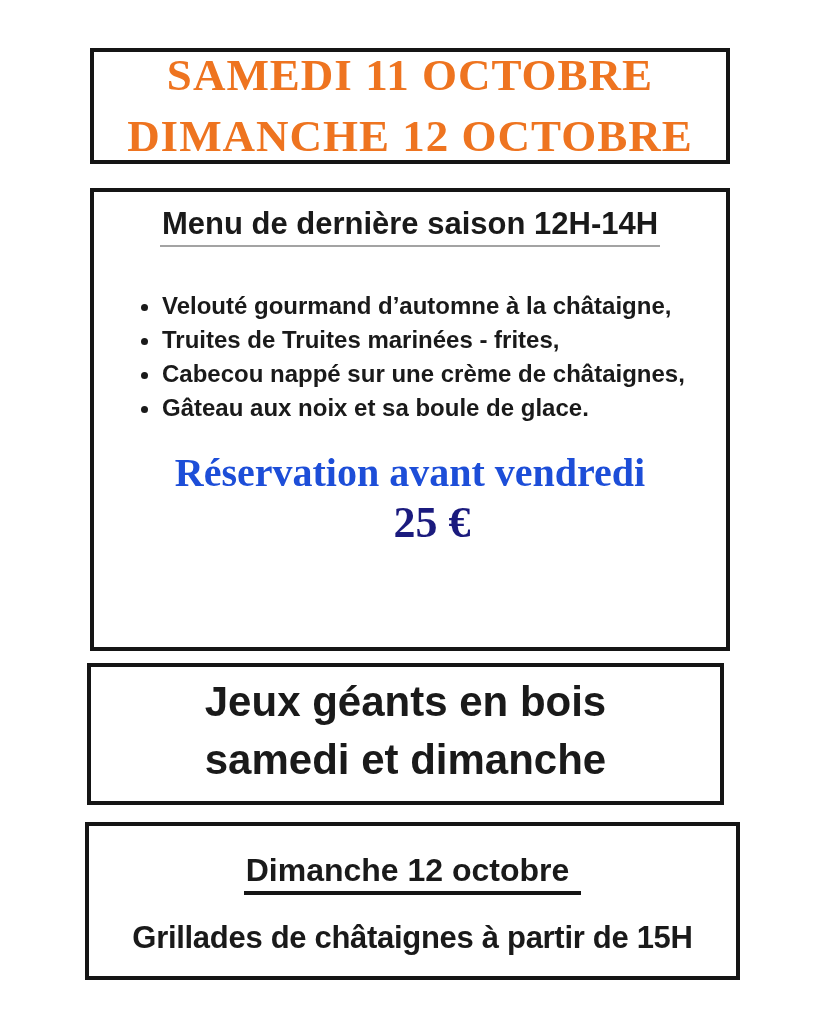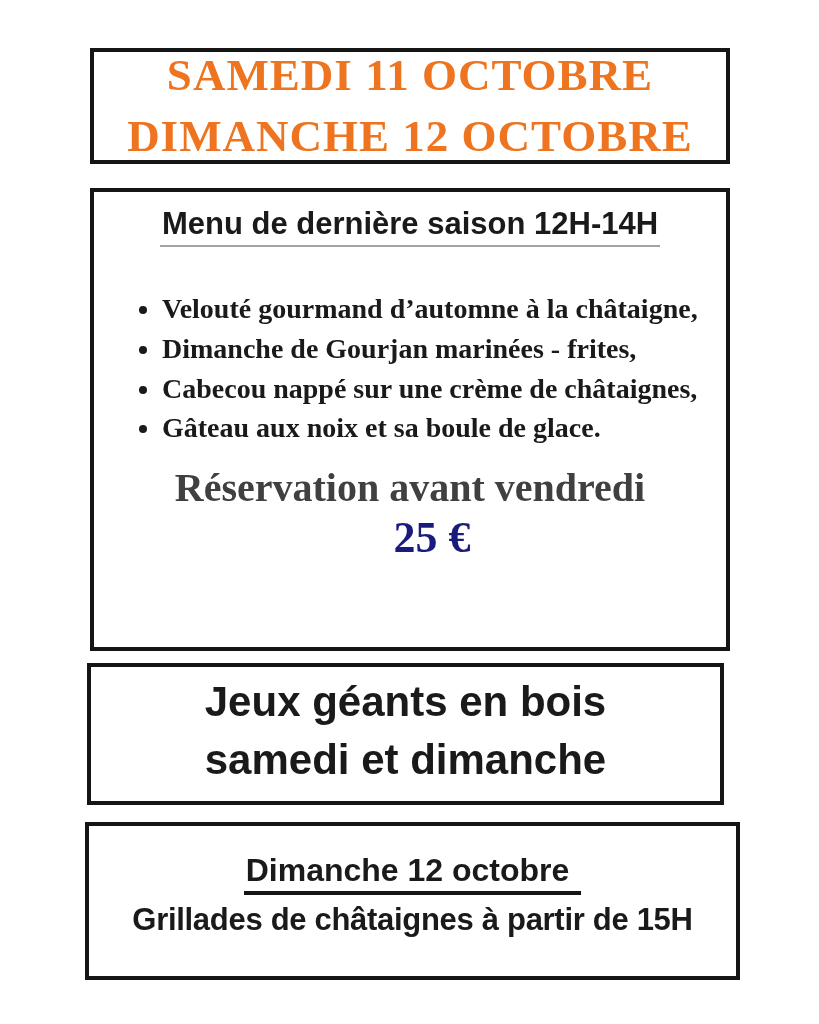--- a/index.html
+++ b/index.html
@@ -56,33 +56,32 @@
     white-space: nowrap;
   }
   .menu-list {
     text-align: left;
     margin: 42px 0 0 40px;
     padding-left: 28px;
     width: 603px;
     list-style: disc outside;
   }
   .menu-list li {
-    font-size: 28px;
+    font-size: 24px;
     font-weight: bold;
     line-height: 1.42;
     max-width: 575px;
-    font-family: Liberation Serif, serif;
   }
   .reservation-note {
-    margin-top: 16px;
+    margin-top: 24px;
     font-family: "Liberation Serif", "DejaVu Serif", serif;
     font-weight: bold;
     font-size: 40px;
     line-height: 1.2;
-    color: #404040;
+    color: #1d4ed8;
     white-space: nowrap;
   }
   .price {
     margin-top: 2px;
     font-family: "Liberation Serif", "DejaVu Serif", serif;
     font-weight: bold;
     font-size: 44px;
     line-height: 1.1;
     color: #1b1b7e;
     white-space: nowrap;
@@ -116,42 +115,42 @@
   }
   .sunday-heading {
     display: inline-block;
     font-size: 32px;
     font-weight: bold;
     border-bottom: 4px solid #151515;
     padding: 0 12px 2px 2px;
     white-space: nowrap;
   }
   .sunday-text {
-    margin-top: 7px;
+    margin-top: 25px;
     font-size: 31px;
     font-weight: bold;
     letter-spacing: -0.3px;
     white-space: nowrap;
   }
 </style>
 </head>
 <body>
 
 <main>
 
   <section class="box date-banner">
     <div class="date-line">SAMEDI 11 OCTOBRE</div>
     <div class="date-line">DIMANCHE 12 OCTOBRE</div>
   </section>
 
   <section class="box menu-box">
     <h2 class="menu-heading">Menu de dernière saison 12H-14H</h2>
     <ul class="menu-list">
       <li>Velouté gourmand d’automne à la châtaigne,</li>
-      <li>Dimanche de Gourjan marinées - frites,</li>
+      <li>Truites de Truites marinées - frites,</li>
       <li>Cabecou nappé sur une crème de châtaignes,</li>
       <li>Gâteau aux noix et sa boule de glace.</li>
     </ul>
     <div class="reservation-note">Réservation avant vendredi</div>
     <div class="price">25 €</div>
   </section>
 
   <section class="box games-box">
     <div class="games-line">Jeux géants en bois</div>
     <div class="games-line">samedi et dimanche</div>

